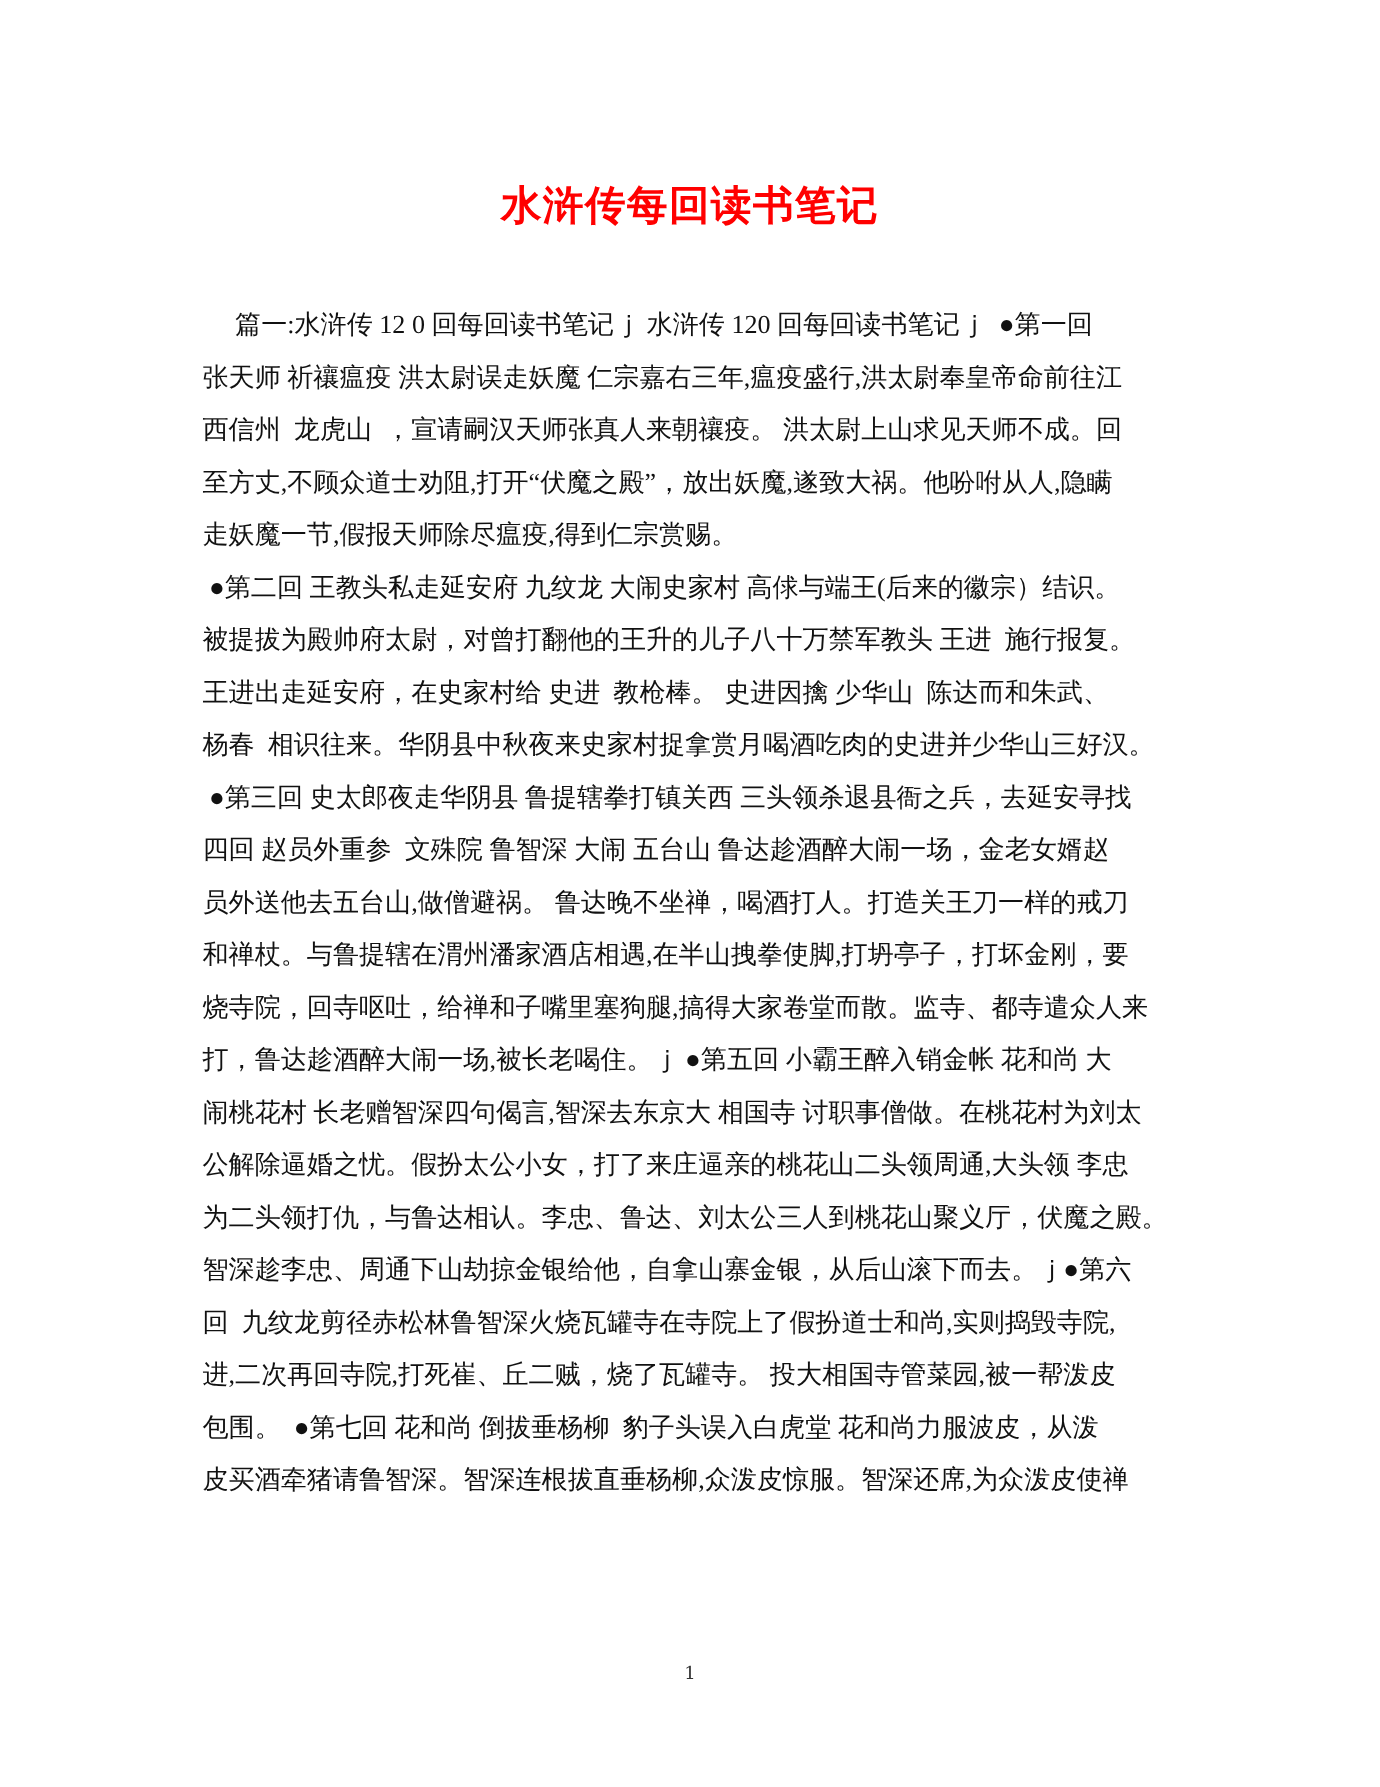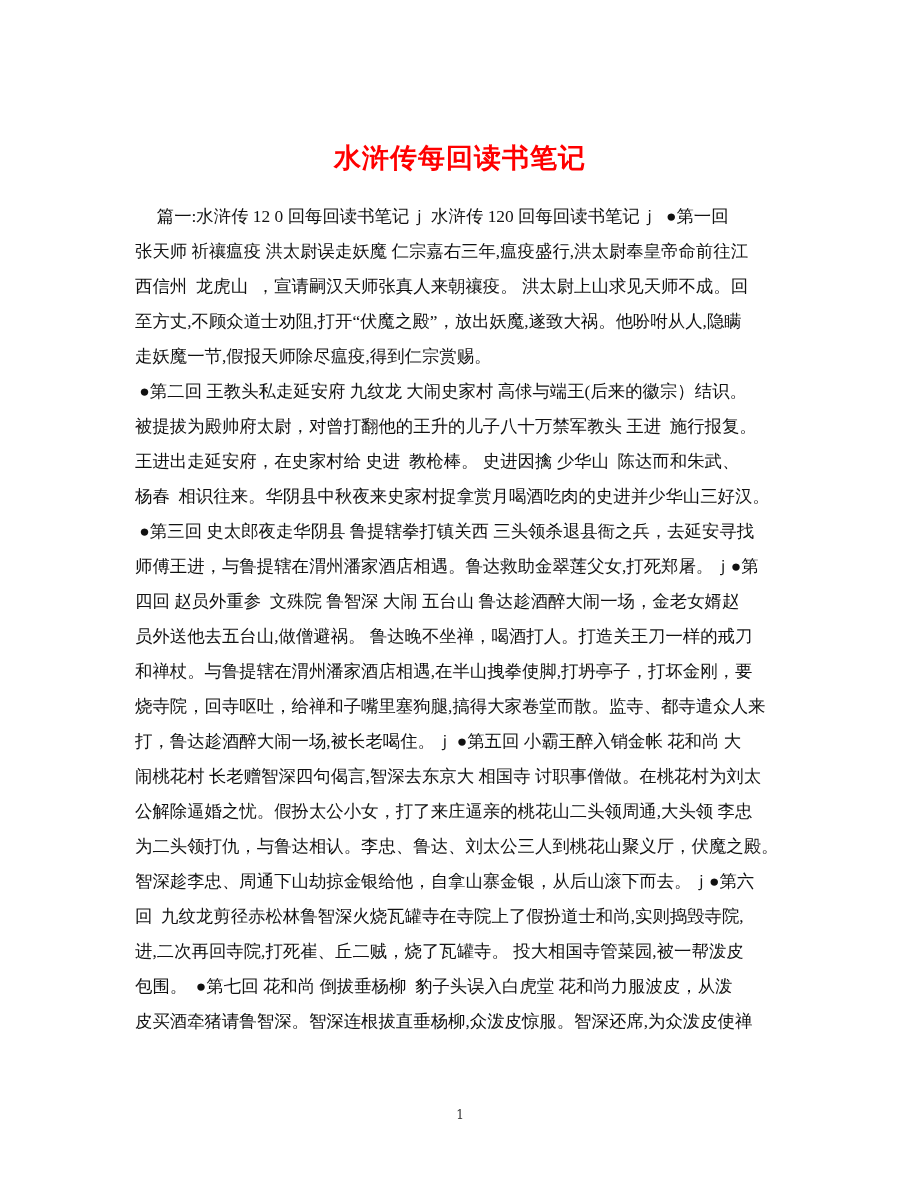--- a/index.html
+++ b/index.html
@@ -1,21 +1,21 @@
 <!DOCTYPE html>
 <html><head>
 <meta charset="utf-8">
 <style>
   html, body { margin: 0; padding: 0; background: #ffffff; }
   body { width: 920px; height: 1191px; position: relative; overflow: hidden; }
   .page { position: absolute; left: 0; top: 0; width: 920px; height: 1191px; background: #fff; }
   .title {
     position: absolute; left: 0; top: 118px; width: 920px; text-align: center;
     font-family: "DejaVu Sans", sans-serif; font-size: 27px; font-weight: bold;
-    color: #ff0000; letter-spacing: 1px; line-height: 40px; margin-top: 20px;
+    color: #ff0000; letter-spacing: 1px; line-height: 40px;
   }
   .body-text {
     position: absolute; left: 135px; top: 199px; width: 662px;
     font-family: Liberation Serif, serif; font-size: 17.4px; color: #111;
     line-height: 35px;
   }
   .line { display: block; white-space: pre; height: 35px; overflow: visible; }
   .page-number {
     position: absolute; left: 0; top: 1108px; width: 920px; text-align: center;
     font-family: "DejaVu Serif", serif; font-size: 12px; color: #333;
@@ -31,21 +31,20 @@
     <span class="line">     篇一:水浒传 12 0 回每回读书笔记ｊ 水浒传 120 回每回读书笔记ｊ  ●第一回</span>
     <span class="line">张天师 祈禳瘟疫 洪太尉误走妖魔 仁宗嘉右三年,瘟疫盛行,洪太尉奉皇帝命前往江</span>
     <span class="line">西信州  龙虎山  ，宣请嗣汉天师张真人来朝禳疫。 洪太尉上山求见天师不成。回</span>
     <span class="line">至方丈,不顾众道士劝阻,打开“伏魔之殿”，放出妖魔,遂致大祸。他吩咐从人,隐瞒</span>
     <span class="line">走妖魔一节,假报天师除尽瘟疫,得到仁宗赏赐。</span>
     <span class="line"> ●第二回 王教头私走延安府 九纹龙 大闹史家村 高俅与端王(后来的徽宗）结识。</span>
     <span class="line">被提拔为殿帅府太尉，对曾打翻他的王升的儿子八十万禁军教头 王进  施行报复。</span>
     <span class="line">王进出走延安府，在史家村给 史进  教枪棒。 史进因擒 少华山  陈达而和朱武、</span>
     <span class="line">杨春  相识往来。华阴县中秋夜来史家村捉拿赏月喝酒吃肉的史进并少华山三好汉。</span>
     <span class="line"> ●第三回 史太郎夜走华阴县 鲁提辖拳打镇关西 三头领杀退县衙之兵，去延安寻找</span>
-    <span class="line">师傅王进，与鲁提辖在渭州潘家酒店相遇。鲁达救助金翠莲父女,打死郑屠。ｊ●第</span>
     <span class="line">四回 赵员外重参  文殊院 鲁智深 大闹 五台山 鲁达趁酒醉大闹一场，金老女婿赵</span>
     <span class="line">员外送他去五台山,做僧避祸。 鲁达晚不坐禅，喝酒打人。打造关王刀一样的戒刀</span>
     <span class="line">和禅杖。与鲁提辖在渭州潘家酒店相遇,在半山拽拳使脚,打坍亭子，打坏金刚，要</span>
     <span class="line">烧寺院，回寺呕吐，给禅和子嘴里塞狗腿,搞得大家卷堂而散。监寺、都寺遣众人来</span>
     <span class="line">打，鲁达趁酒醉大闹一场,被长老喝住。ｊ ●第五回 小霸王醉入销金帐 花和尚 大</span>
     <span class="line">闹桃花村 长老赠智深四句偈言,智深去东京大 相国寺 讨职事僧做。在桃花村为刘太</span>
     <span class="line">公解除逼婚之忧。假扮太公小女，打了来庄逼亲的桃花山二头领周通,大头领 李忠</span>
     <span class="line">为二头领打仇，与鲁达相认。李忠、鲁达、刘太公三人到桃花山聚义厅，伏魔之殿。</span>
     <span class="line">智深趁李忠、周通下山劫掠金银给他，自拿山寨金银，从后山滚下而去。ｊ●第六</span>
     <span class="line">回  九纹龙剪径赤松林鲁智深火烧瓦罐寺在寺院上了假扮道士和尚,实则捣毁寺院,</span>

